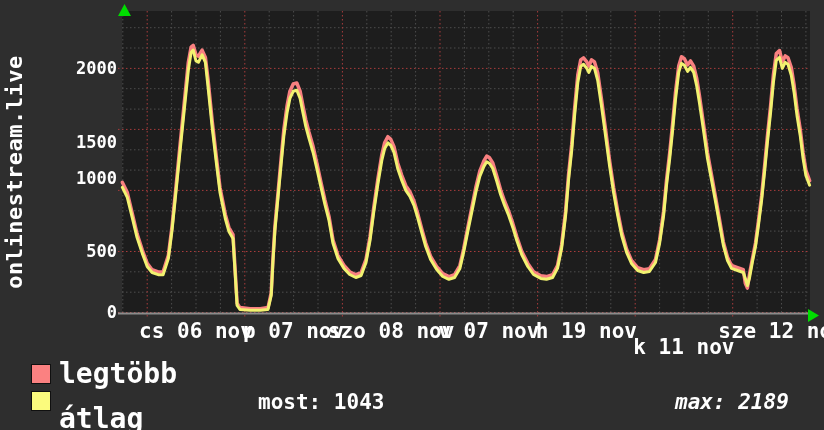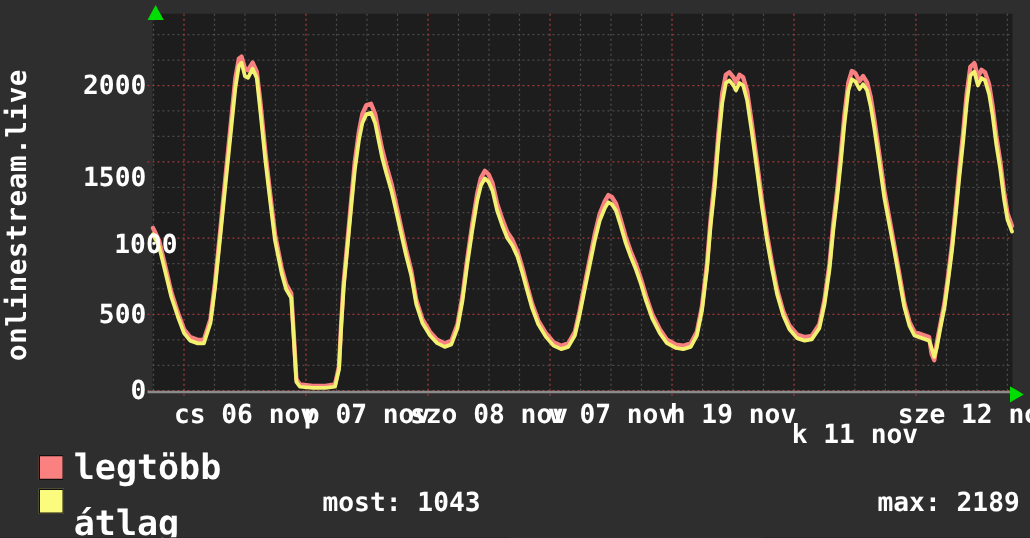--- a/index.html
+++ b/index.html
@@ -5,21 +5,21 @@
   html,body{margin:0;padding:0;background:#2e2e2e;}
   #stage{position:relative;width:824px;height:430px;background:#2e2e2e;overflow:hidden;
          font-family:"DejaVu Sans Mono","Liberation Mono",monospace;font-weight:bold;color:#fff;}
   #plot-bg{position:absolute;left:122px;top:11px;width:688px;height:302px;background:#1d1d1d;}
   #chart-svg{position:absolute;left:0;top:0;width:824px;height:430px;}
   .gmin{stroke:#4d4d4d;stroke-width:1;stroke-dasharray:1.5 2.5;}
   .gmaj{stroke:#a83c3c;stroke-width:1;stroke-dasharray:1.5 2.5;}
   .axisline{stroke:#8b8b8b;stroke-width:2;}
   #y-title{position:absolute;left:14px;top:172px;transform:translate(-50%,-50%) rotate(-90deg);
            white-space:nowrap;font-size:22px;letter-spacing:0.5px;}
-  .ytick{position:absolute;left:0;width:117px;text-align:right;font-size:21px;line-height:21px;}
+  .ytick{position:absolute;left:0;width:117px;text-align:right;font-size:17px;line-height:21px;}
   .xtick{position:absolute;top:321px;transform:translateX(-50%);white-space:nowrap;font-size:21px;line-height:21px;}
   .legend-swatch{position:absolute;left:31px;width:18px;height:18px;border:1px solid #101010;}
   .legend-label{position:absolute;left:59px;font-size:28px;line-height:22px;white-space:nowrap;}
   .stat{position:absolute;font-size:21px;line-height:22px;white-space:nowrap;}
 </style>
 </head>
 <body>
 
 <div id="stage">
   <div id="plot-bg"></div>
@@ -71,34 +71,34 @@
       <line class="axisline" x1="118" y1="313.5" x2="812" y2="313.5"></line>
       <polyline points="122.4,182.4 127.3,192.6 132.2,213.1 137.0,233.6 142.3,250.1 147.2,263.4 152.1,269.7 158.2,271.9 163.1,271.9 168.4,255.3 172.0,226.6 176.1,185.6 180.1,144.5 184.2,103.5 188.3,62.5 191.1,47.0 193.2,45.3 196.0,54.9 198.4,56.2 202.1,50.1 205.4,57.4 208.2,80.9 212.3,122.0 216.3,156.7 220.0,187.5 225.3,214.4 228.9,227.5 233.0,234.7 235.0,267.6 237.1,303.3 239.9,307.6 250.1,308.8 260.3,308.8 268.0,307.6 271.2,293.2 272.9,259.4 274.9,226.6 278.1,191.8 281.0,159.9 283.8,130.1 287.1,105.6 289.9,91.2 293.2,84.0 296.8,83.0 300.1,91.2 302.9,105.6 305.8,119.9 309.0,132.2 313.1,146.6 316.8,163.0 320.8,181.5 324.9,200.0 329.0,216.4 333.0,240.0 337.9,255.3 344.0,265.5 349.7,271.7 355.8,274.7 361.1,272.7 366.0,259.4 370.0,236.8 373.7,208.0 377.8,179.4 381.8,154.8 384.7,142.5 387.9,136.7 390.8,139.4 394.0,146.6 397.7,163.0 401.8,175.3 405.8,185.6 409.9,191.8 414.0,201.2 417.6,213.1 421.7,228.6 425.7,243.0 430.6,256.4 436.7,266.6 442.8,273.7 448.9,276.6 454.6,274.7 459.9,265.5 463.6,249.1 467.6,228.6 471.7,208.0 475.8,187.5 479.8,171.1 483.9,160.9 486.7,156.1 489.6,157.8 492.8,163.0 496.5,175.3 500.6,189.7 504.6,201.2 508.7,211.2 512.8,223.4 516.8,236.8 521.7,251.2 527.8,263.4 533.5,271.7 540.8,275.8 546.5,276.6 552.6,274.7 557.5,265.5 561.6,245.0 565.6,211.2 568.5,175.3 571.7,144.5 574.6,108.7 577.8,74.8 580.7,59.8 583.5,57.8 586.8,61.9 588.8,66.1 591.6,59.8 594.5,61.9 597.7,72.8 601.4,98.4 605.5,129.0 609.5,159.9 613.6,187.5 617.7,211.2 621.7,231.7 626.6,249.1 631.5,260.4 637.6,267.6 643.7,269.7 649.4,268.7 655.5,259.4 659.6,240.0 663.6,211.2 666.5,180.4 669.7,152.8 672.6,123.9 675.4,93.3 678.7,66.1 681.5,56.8 684.4,58.7 687.6,65.0 690.5,60.9 693.7,66.1 696.6,77.9 699.4,95.3 703.5,123.9 707.5,152.8 711.6,175.3 715.7,198.0 719.3,218.4 723.4,242.1 727.5,257.3 731.5,265.5 737.6,267.6 743.3,269.7 745.3,283.2 747.4,288.1 749.4,274.7 752.3,259.4 755.5,243.0 758.4,221.4 761.6,195.9 764.5,167.0 767.3,137.5 770.6,105.6 773.4,74.8 776.3,53.5 779.5,50.5 782.3,61.9 785.2,55.9 788.0,57.8 791.3,67.6 794.1,85.1 797.0,108.7 800.2,129.0 803.1,152.8 805.9,170.3 809.6,180.7" fill="none" stroke="#f98080" stroke-width="3.5" stroke-linejoin="round" stroke-linecap="round"></polyline>
       <polyline points="122.4,187.4 127.3,197.4 132.2,217.4 137.0,237.4 142.3,253.4 147.2,266.5 152.1,272.5 158.2,274.7 163.1,274.7 168.4,258.4 172.0,230.5 176.1,190.4 180.1,150.4 184.2,110.4 188.3,70.3 191.1,52.5 193.2,50.1 196.0,61.0 198.4,62.3 202.1,54.9 205.4,62.4 208.2,88.4 212.3,128.4 216.3,162.4 220.0,192.4 225.3,218.5 228.9,231.4 233.0,238.4 235.0,270.5 237.1,305.5 239.9,309.4 250.1,310.3 260.3,310.3 268.0,309.4 271.2,295.5 272.9,262.5 274.9,230.5 278.1,196.4 281.0,165.4 283.8,136.4 287.1,112.4 289.9,98.4 293.2,91.3 296.8,90.3 300.1,98.4 302.9,112.4 305.8,126.4 309.0,138.4 313.1,152.5 316.8,168.5 320.8,186.4 324.9,204.5 329.0,220.5 333.0,243.4 337.9,258.4 344.0,268.4 349.7,274.5 355.8,277.5 361.1,275.5 366.0,262.5 370.0,240.5 373.7,212.4 377.8,184.5 381.8,160.4 384.7,148.4 387.9,142.8 390.8,145.4 394.0,152.5 397.7,168.5 401.8,180.4 405.8,190.4 409.9,196.4 414.0,205.4 417.6,217.4 421.7,232.4 425.7,246.5 430.6,259.5 436.7,269.5 442.8,276.5 448.9,279.3 454.6,277.5 459.9,268.4 463.6,252.4 467.6,232.4 471.7,212.4 475.8,192.4 479.8,176.4 483.9,166.4 486.7,161.8 489.6,163.5 492.8,168.5 496.5,180.4 500.6,194.5 504.6,205.4 508.7,215.5 512.8,227.4 516.8,240.5 521.7,254.5 527.8,266.5 533.5,274.5 540.8,278.4 546.5,279.3 552.6,277.5 557.5,268.4 561.6,248.4 565.6,215.5 568.5,180.4 571.7,150.4 574.6,115.4 577.8,82.4 580.7,66.4 583.5,64.3 586.8,68.4 588.8,72.4 591.6,66.4 594.5,68.4 597.7,80.3 601.4,105.4 605.5,135.4 609.5,165.4 613.6,192.4 617.7,215.5 621.7,235.5 626.6,252.4 631.5,263.4 637.6,270.5 643.7,272.5 649.4,271.5 655.5,262.5 659.6,243.4 663.6,215.5 666.5,185.4 669.7,158.5 672.6,130.4 675.4,100.4 678.7,72.4 681.5,63.4 684.4,65.3 687.6,71.4 690.5,67.4 693.7,72.4 696.6,85.3 699.4,102.4 703.5,130.4 707.5,158.5 711.6,180.4 715.7,202.4 719.3,222.4 723.4,245.5 727.5,260.5 731.5,268.4 737.6,270.5 743.3,272.5 745.3,278.4 747.4,285.5 749.4,278.4 752.3,262.5 755.5,246.5 758.4,225.5 761.6,200.4 764.5,172.4 767.3,143.4 770.6,112.4 773.4,82.4 776.3,60.3 779.5,57.4 782.3,68.4 785.2,62.4 788.0,64.3 791.3,75.3 794.1,92.4 797.0,115.4 800.2,135.4 803.1,158.5 805.9,175.4 809.6,185.2" fill="none" stroke="#f2f270" stroke-width="3" stroke-linejoin="round" stroke-linecap="round"></polyline>
       <polygon points="118,16 131,16 124.5,4" fill="#00dd00"></polygon>
       <polygon points="808,309 808,322 819,315.5" fill="#00dd00"></polygon>
     </svg>
   <div id="y-title">onlinestream.live</div>
   <div id="yticks">
       <div class="ytick" style="top: 302px;">0</div>
       <div class="ytick" style="top: 241px;">500</div>
-      <div class="ytick" style="top: 185px; padding-left: 25px;">1000</div>
+      <div class="ytick" style="top: 168px;">1000</div>
       <div class="ytick" style="top: 132px;">1500</div>
       <div class="ytick" style="top: 57.9px;">2000</div>
     </div>
   <div id="xticks">
       <div class="xtick" style="left: 196px; text-align: center;">cs 06 nov</div>
       <div class="xtick" style="left: 293.6px; text-align: right;">p 07 nov</div>
       <div class="xtick" style="left: 391.2px;">szo 08 nov</div>
       <div class="xtick" style="left: 488.8px;">v 07 nov</div>
       <div class="xtick" style="left: 586.4px;">h 19 nov</div>
       <div class="xtick" style="left: 683.9px; margin-top: 16px;">k 11 nov</div>
       <div class="xtick" style="left: 781.5px;">sze 12 nov</div>
     </div>
 
   <div class="legend-swatch" style="top: 364px; background: rgb(251, 129, 129);"></div>
   <div class="legend-label" style="top:363px;">legtöbb</div>
   <div class="legend-swatch" style="top: 391px; background: rgb(251, 251, 125);"></div>
   <div class="legend-label" style="top:408px;">átlag</div>
 
   <div class="stat" style="left:218px;top:391px;padding-left:40px;">most: 1043</div>
-  <div class="stat" style="left:702px;top:391px;">max: 2189</div>
+  <div class="stat" style="left:675px;top:391px;font-style:italic;">max: 2189</div>
 </div>
 
 </body></html>

